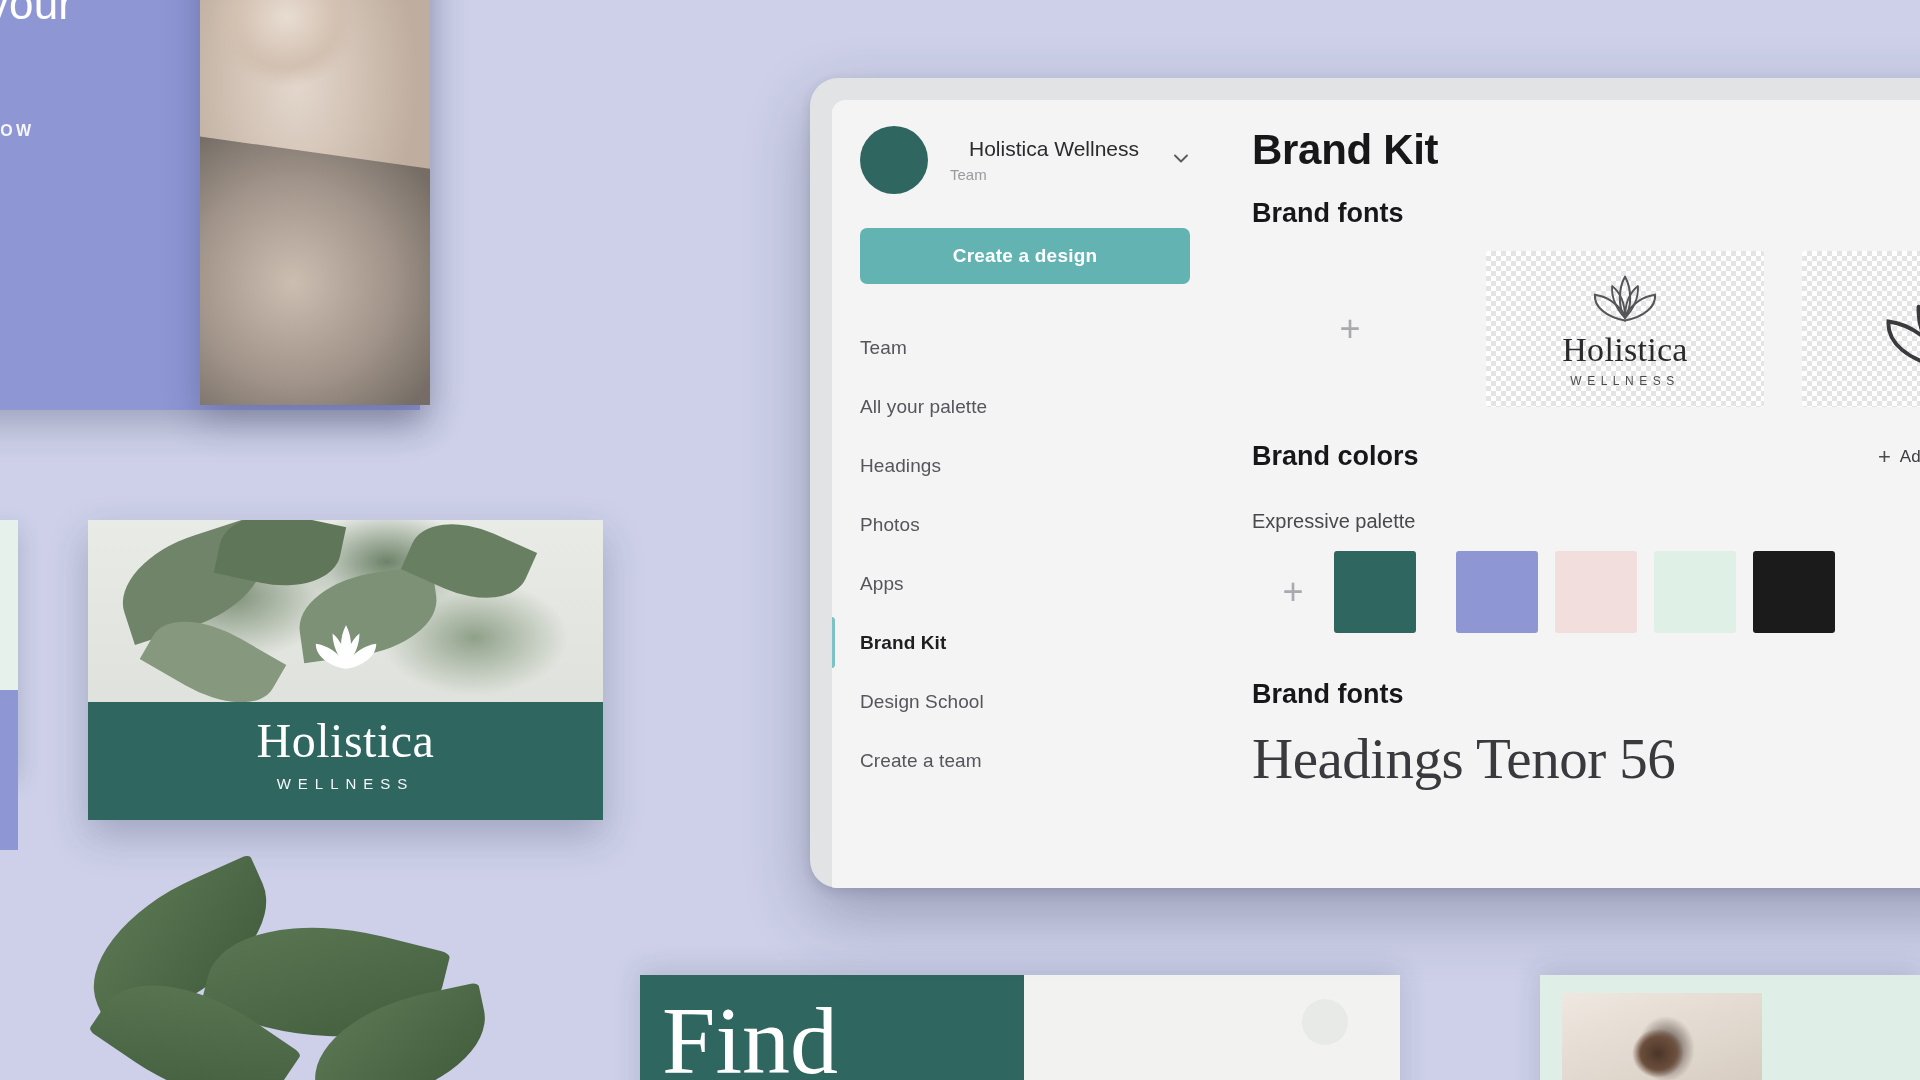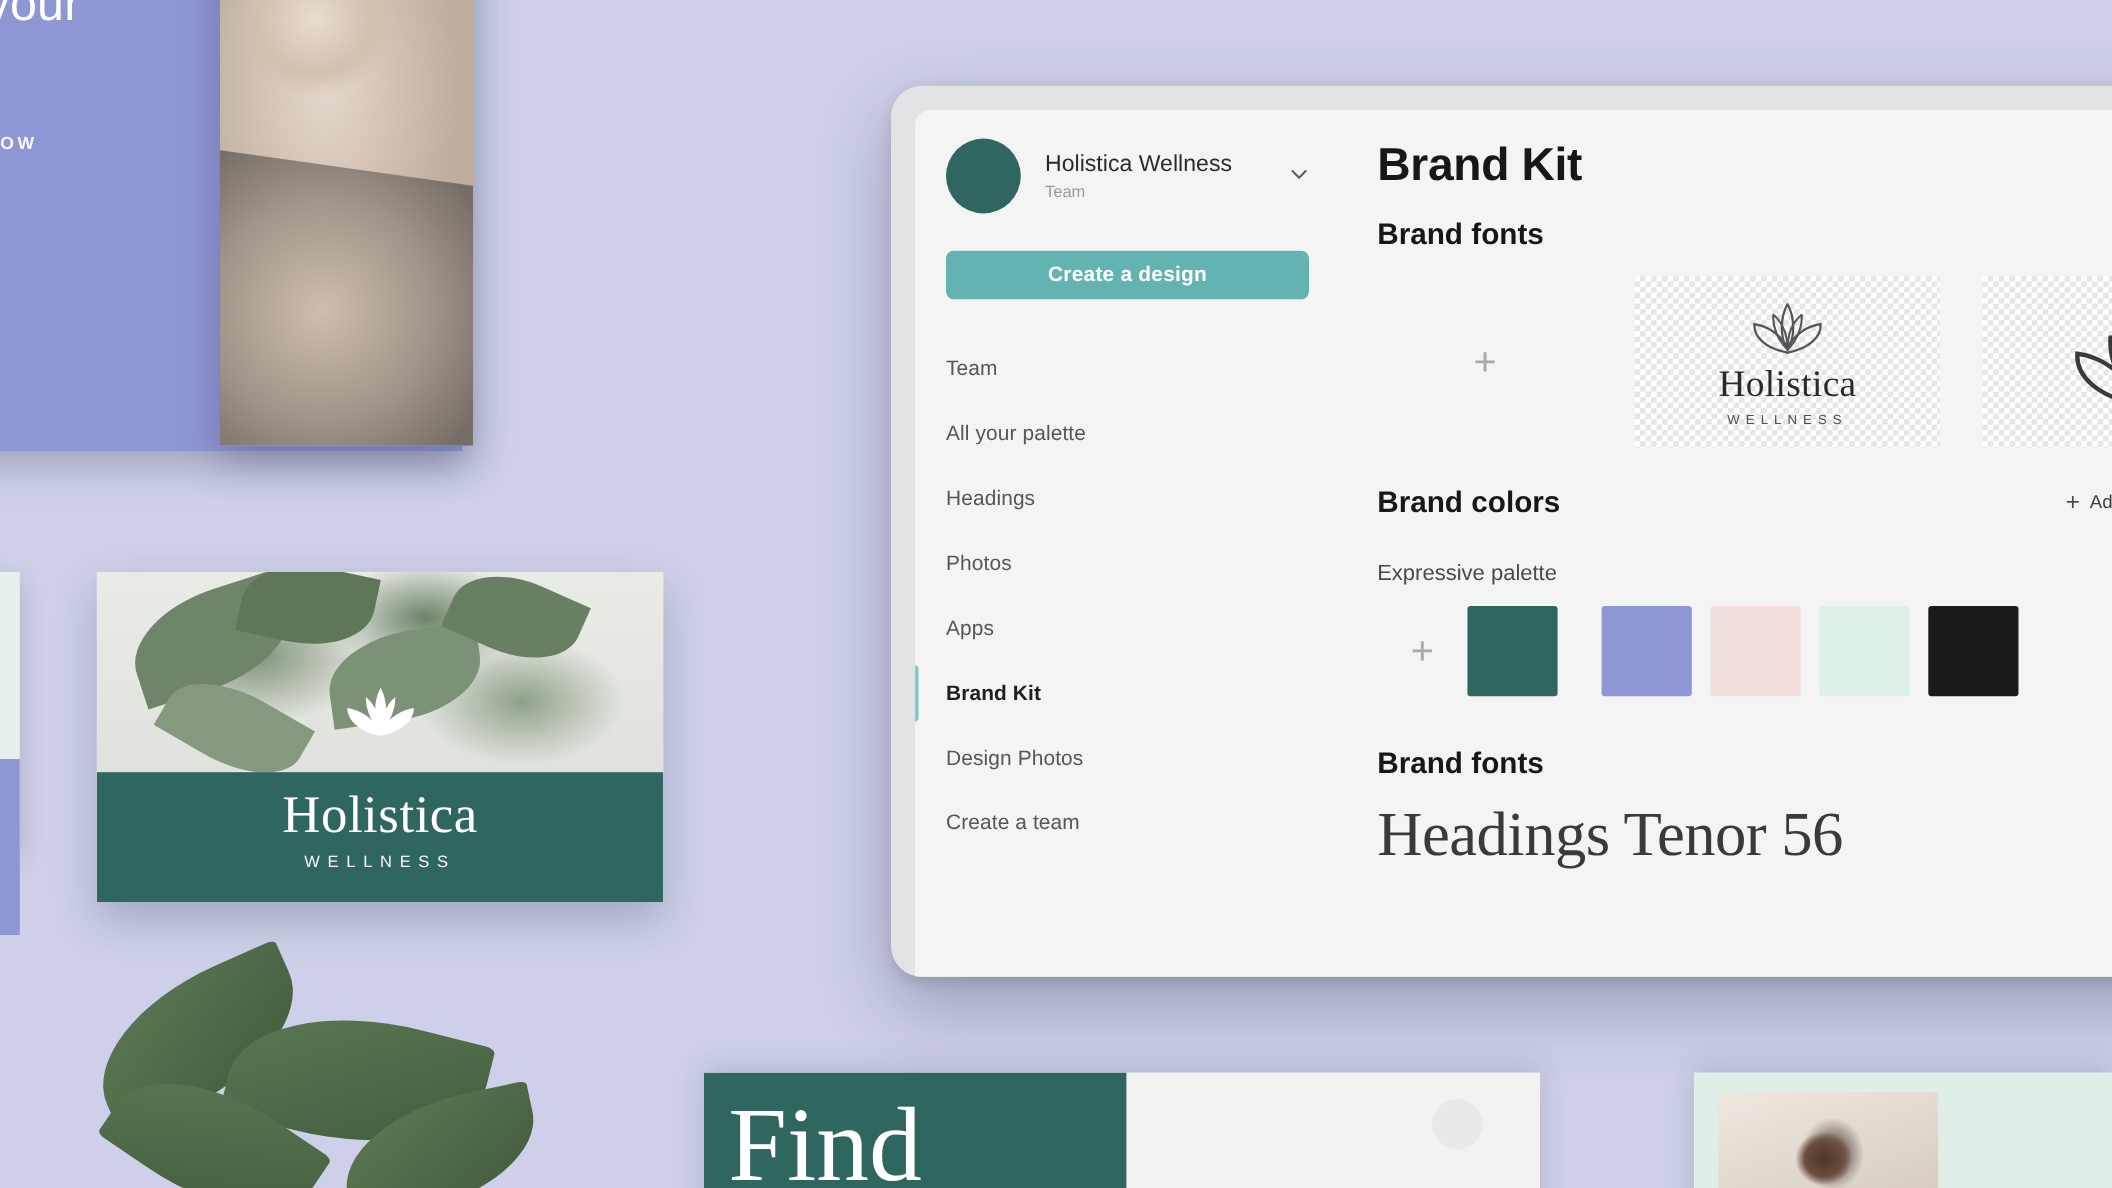--- a/index.html
+++ b/index.html
@@ -294,36 +294,37 @@
     flex: 1 1 auto;
     min-width: 0;
   }
   .team-name {
     font-size: 21px;
     color: #2b2b2e;
     font-weight: 500;
     white-space: nowrap;
     overflow: hidden;
     text-overflow: ellipsis;
+    text-align: center;
   }
   .team-sub {
     font-size: 15px;
     color: #9a9a9f;
     margin-top: 5px;
   }
   .chev {
     flex: 0 0 auto;
     margin-left: 10px;
     color: #5b5b60;
   }
 
   .btn-create {
     display: block;
     margin: 30px 18px 0 28px;
-    height: 44px;
+    height: 56px;
     border: none;
     border-radius: 7px;
     background: #63b3b3;
     color: #ffffff;
     font-size: 19px;
     font-weight: 600;
     font-family: "Liberation Sans", sans-serif;
     cursor: pointer;
     width: calc(100% - 56px);
     letter-spacing: .2px;
@@ -586,21 +587,21 @@
           <div class="nav-item">
               <span>Photos</span>
             </div>
           <div class="nav-item">
               <span>Apps</span>
             </div>
           <div class="nav-item active">
               <span>Brand Kit</span>
             </div>
           <div class="nav-item">
-              <span>Design Photos</span>
+              <span>Design School</span>
             </div>
           <div class="nav-item">
               <span>Create a team</span>
             </div>
         </nav>
       </aside>
 
       <section class="main">
 
         <h1 class="page-title">Brand Kit</h1>

